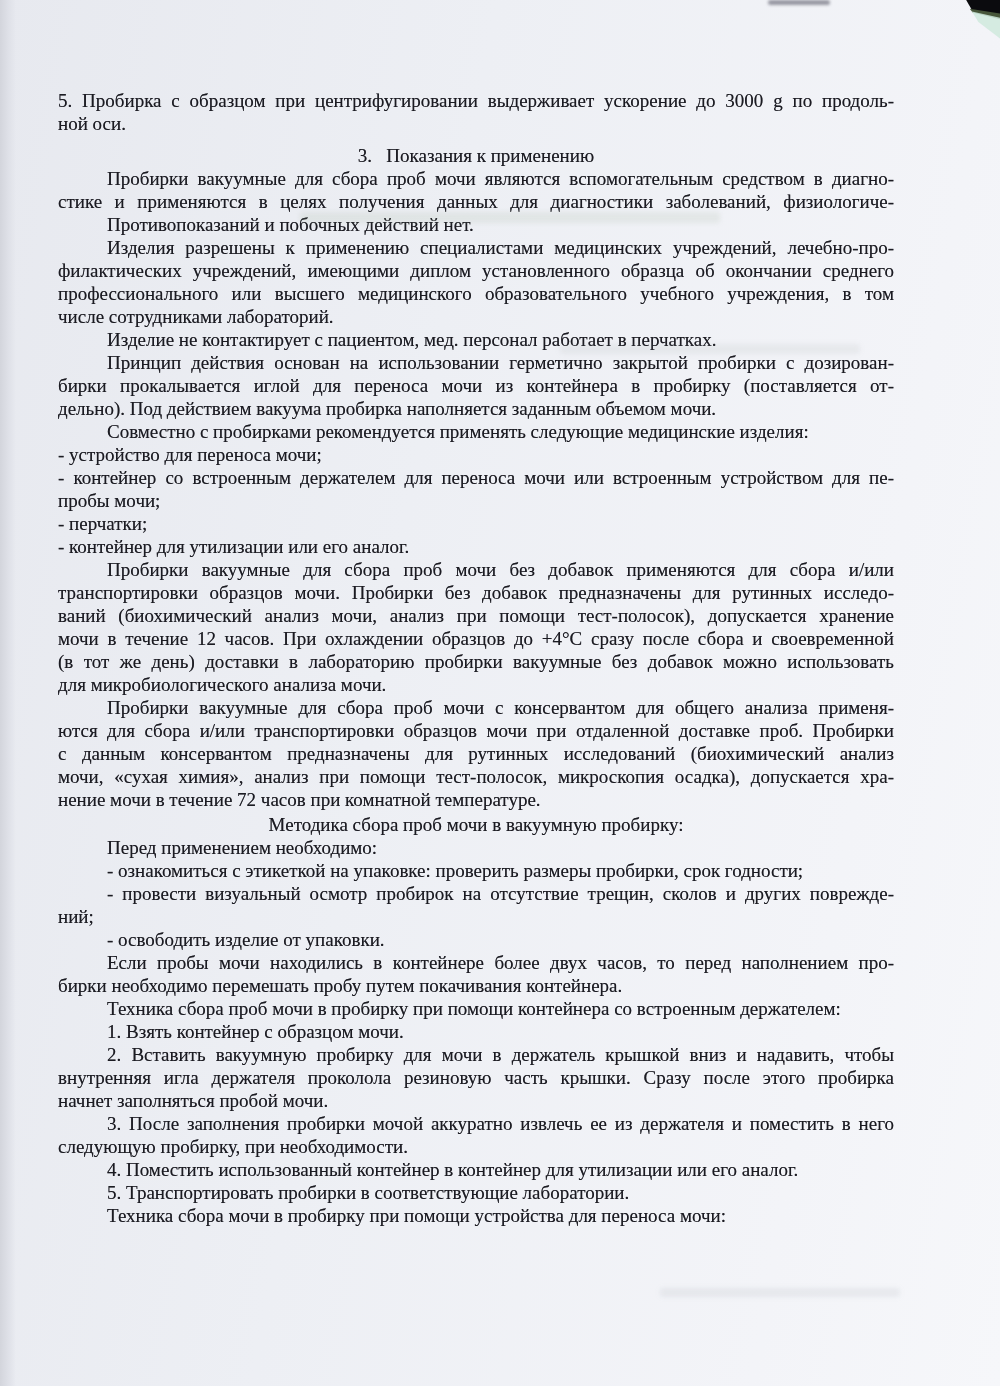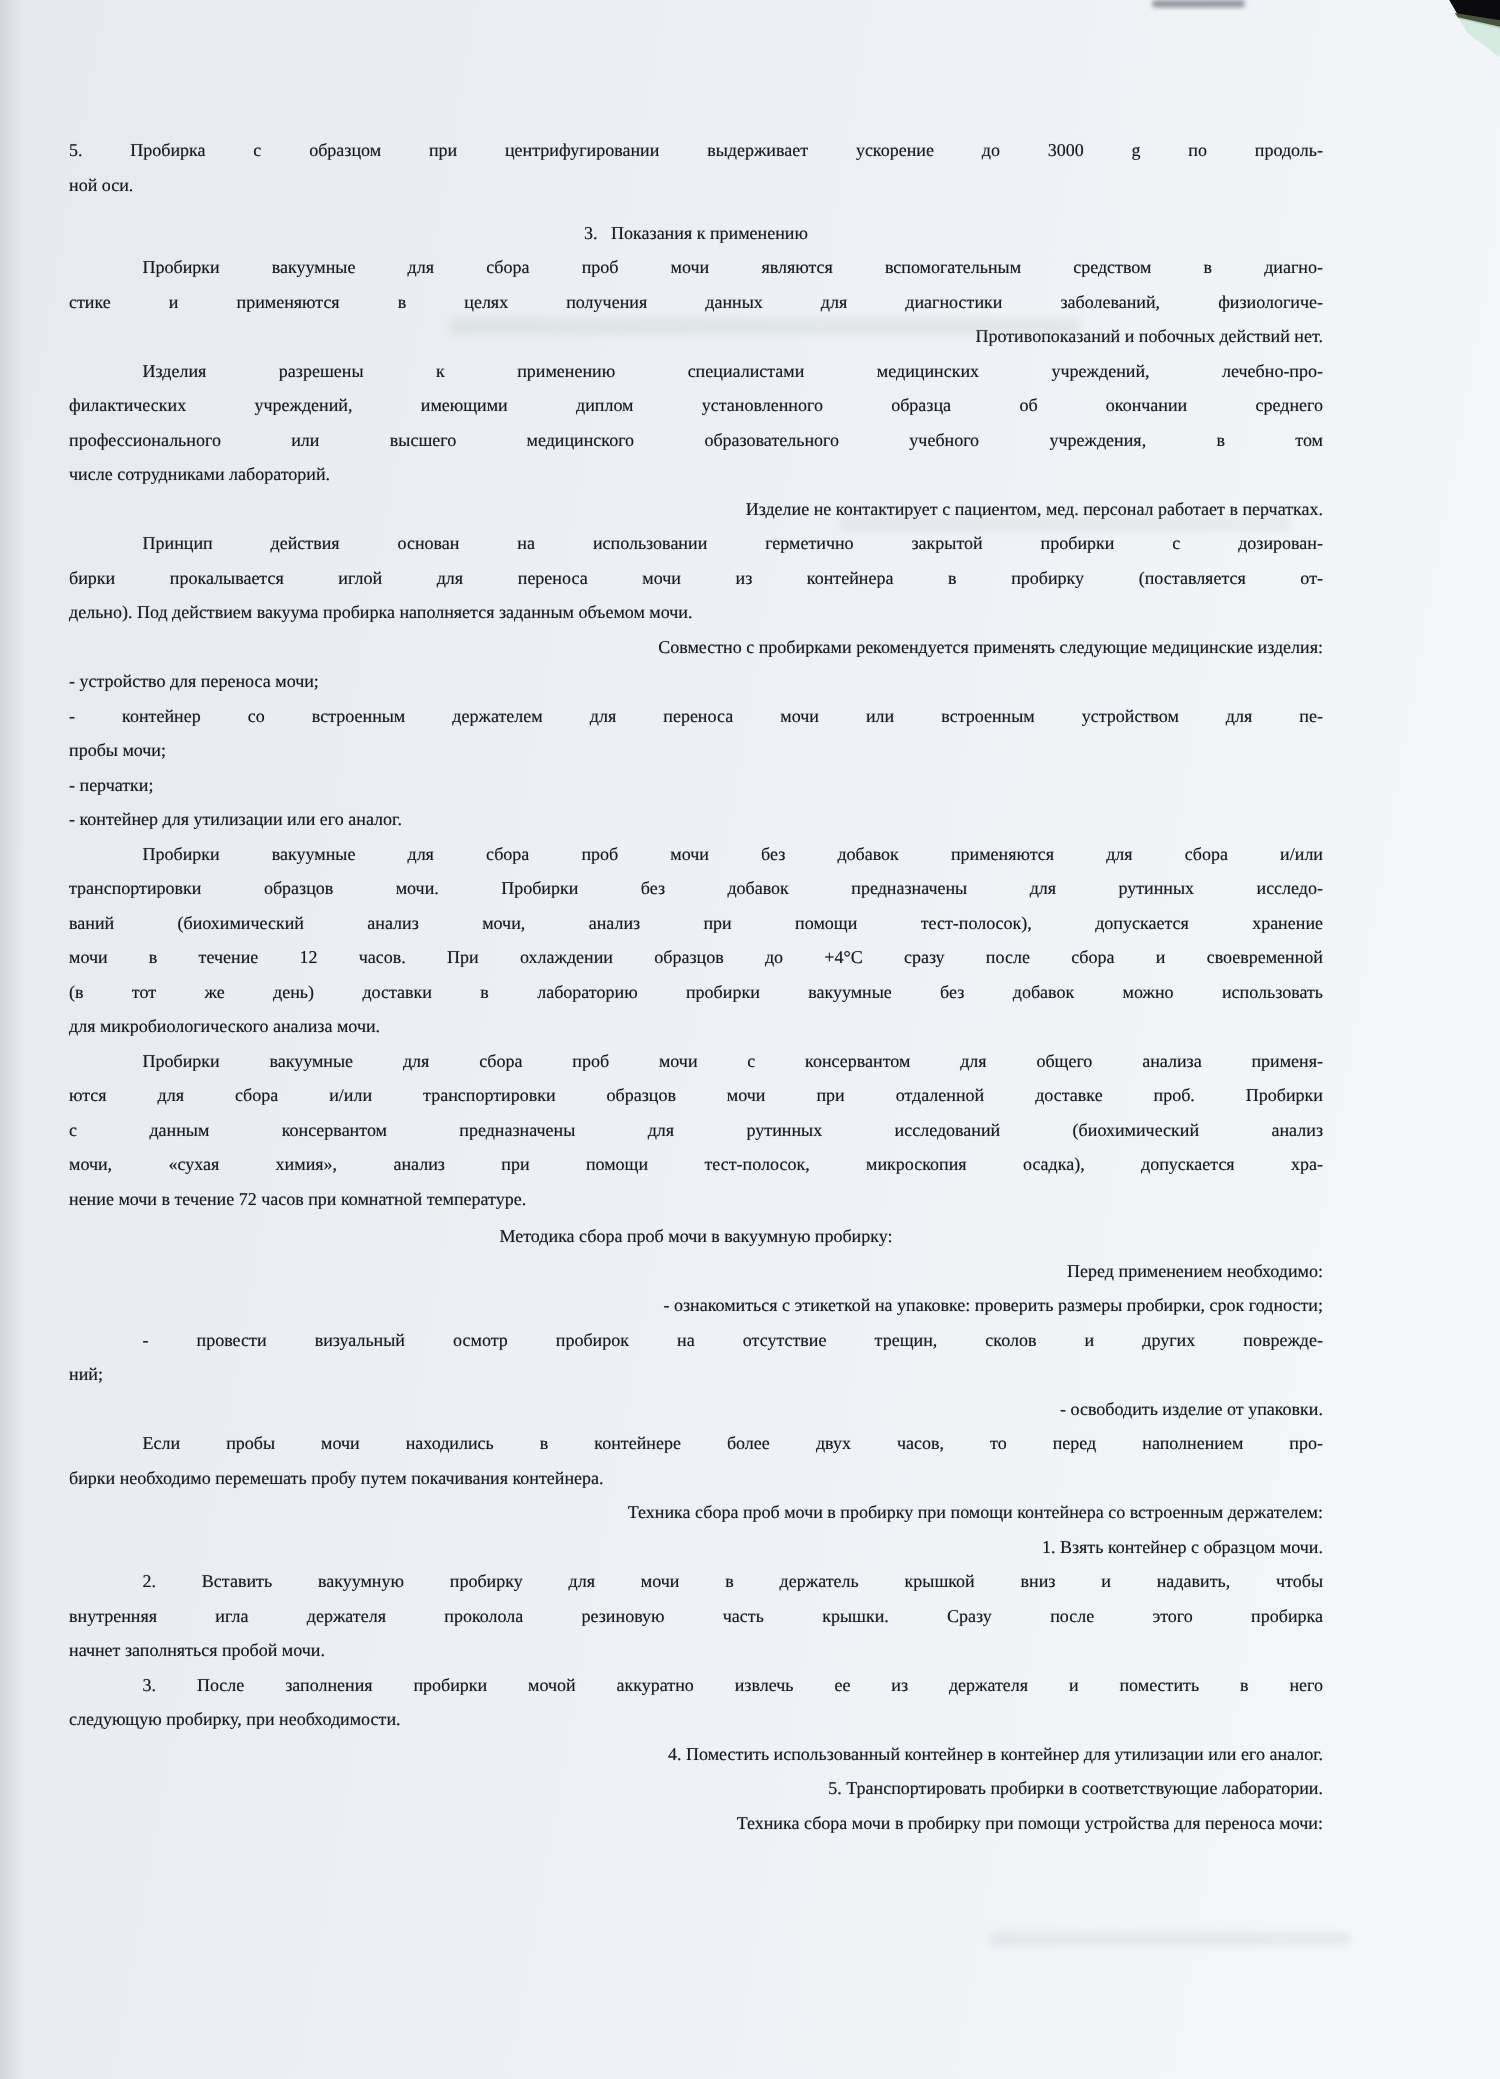--- a/index.html
+++ b/index.html
@@ -7,27 +7,27 @@
     width:1000px;height:1386px;position:relative;overflow:hidden;
     background:linear-gradient(100deg,#e7e9ef 0%,#edeff4 40%,#f3f4f8 80%,#f6f7fa 100%);
     font-family:"Liberation Serif","DejaVu Serif",serif;
     color:#1b1b22;
   }
   .left-edge{
     position:absolute;left:0;top:0;width:16px;height:1386px;
     background:linear-gradient(90deg,#d3d5dc 0%,#dfe1e8 55%,rgba(223,225,232,0) 100%);
   }
   .page-content{
-    position:absolute;left:46px;top:89px;width:836px;
-    font-size:12px;line-height:23px;
+    position:absolute;left:58px;top:89px;width:836px;
+    font-size:19px;line-height:23px;
     text-shadow:0 0 0.5px rgba(27,27,34,0.55);
   }
   .line{text-align:left;white-space:normal;}
   .line.justify{text-align:justify;text-align-last:justify;}
-  .line.indent{text-indent:49px;text-align:right;}
+  .line.indent{text-indent:49px;}
   .line.center{text-align:center;text-align-last:center;}
   .line.heading{font-weight:normal;}
   
   .corner-wrap{position:absolute;right:0;top:0;width:72px;height:48px;}
   .corner-wrap .black{
     position:absolute;inset:0;
     clip-path:polygon(53% 0,100% 0,100% 30%,61% 21%);
   }
   .corner-wrap .green{
     position:absolute;inset:0;

